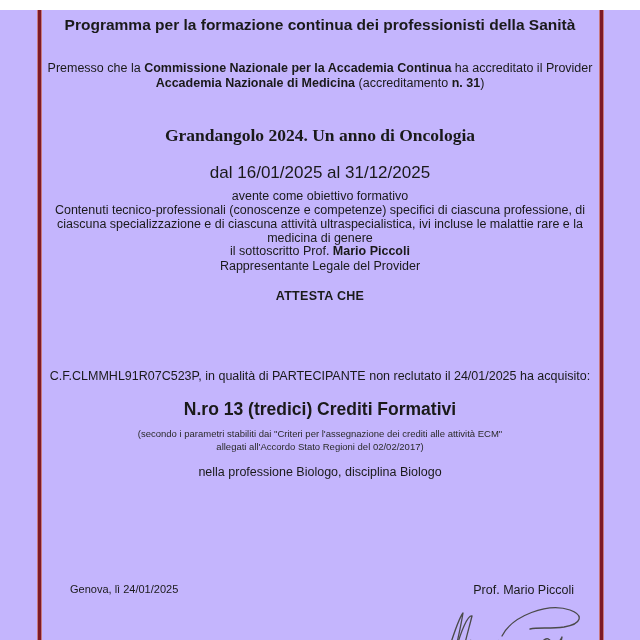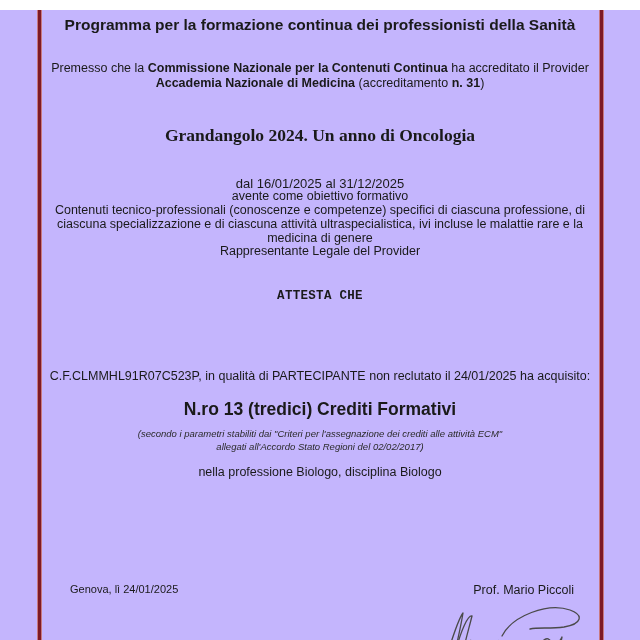--- a/index.html
+++ b/index.html
@@ -31,28 +31,28 @@
     left: 46px;
     width: 548px;
     text-align: center;
   }
   .b { font-weight: bold; }
 
   .header           { top: 6px;   font-size: 15.5px; font-weight: bold; }
   .premise1         { top: 51px;  font-size: 12.5px; line-height: 14.5px; }
   .premise2         { top: 92px;  font-size: 12.5px; }
   .event-title      { top: 115px; font-size: 17.5px; font-weight: bold; font-family: Liberation Serif, serif; }
-  .event-dates      { top: 166px; font-size: 13px; }
+  .event-dates      { top: 153px; font-size: 17px; }
   .objective        { top: 179px; font-size: 12.5px; line-height: 14px; }
   .signer-block     { top: 234px; font-size: 12.5px; line-height: 14.5px; }
-  .attest           { top: 279px; font-size: 12.5px; font-weight: bold; letter-spacing: 0.3px; font-family: Liberation Mono, monospace; }
+  .attest           { top: 279px; font-size: 12.5px; font-weight: bold; letter-spacing: 0.3px; }
   .participant-name { top: 311px; font-size: 17.5px; font-weight: bold; }
   .participant-line { top: 359px; font-size: 12.5px; }
   .credits-title    { top: 389px; font-size: 17.5px; font-weight: bold; }
-  .credits-note     { top: 417px; font-size: 9.5px;  line-height: 13px; color: #2a2a2a; font-style: italic; }
+  .credits-note     { top: 417px; font-size: 9.5px;  line-height: 13px; color: #2a2a2a; }
   .profession       { top: 455px; font-size: 12.5px; }
 
   .place        { position: absolute; left: 70px;  top: 573px; font-size: 11px; text-align: right; }
   .signer-label { position: absolute; right: 66px; top: 573px; font-size: 12.5px; }
 
   .signature {
     position: absolute;
     top: 596px;
     right: 44px;
     width: 152px;
@@ -70,35 +70,36 @@
 <body>
 
 <div class="page">
 
   <div class="border-strip left"></div>
   <div class="border-strip right"></div>
 
   <div class="block header">Programma per la formazione continua dei professionisti della Sanità</div>
 
   <div class="block premise1">
-    <div><span>Premesso che la </span><span class="b">Commissione Nazionale per la Contenuti Continua</span><span> ha accreditato il Provider</span></div>
+    <div><span>Premesso che la </span><span class="b">Commissione Nazionale per la Accademia Continua</span><span> ha accreditato il Provider</span></div>
     <div><span class="b">Accademia Nazionale di Medicina</span><span> (accreditamento </span><span class="b">n. 31</span><span>)</span></div>
   </div>
 
 
   <div class="block event-title">Grandangolo 2024. Un anno di Oncologia</div>
 
   <div class="block event-dates">dal 16/01/2025 al 31/12/2025</div>
 
   <div class="block objective">
     <div>avente come obiettivo formativo</div>
     <div>Contenuti tecnico-professionali (conoscenze e competenze) specifici di ciascuna professione, di ciascuna specializzazione e di ciascuna attività ultraspecialistica, ivi incluse le malattie rare e la medicina di genere</div>
   </div>
 
   <div class="block signer-block">
+    <div><span>il sottoscritto Prof. </span><span class="b">Mario Piccoli</span></div>
     <div>Rappresentante Legale del Provider</div>
   </div>
 
   <div class="block attest">ATTESTA CHE</div>
 
 
   <div class="block participant-line">C.F.CLMMHL91R07C523P, in qualità di PARTECIPANTE non reclutato il 24/01/2025 ha acquisito:</div>
 
   <div class="block credits-title">N.ro 13 (tredici) Crediti Formativi</div>
 

